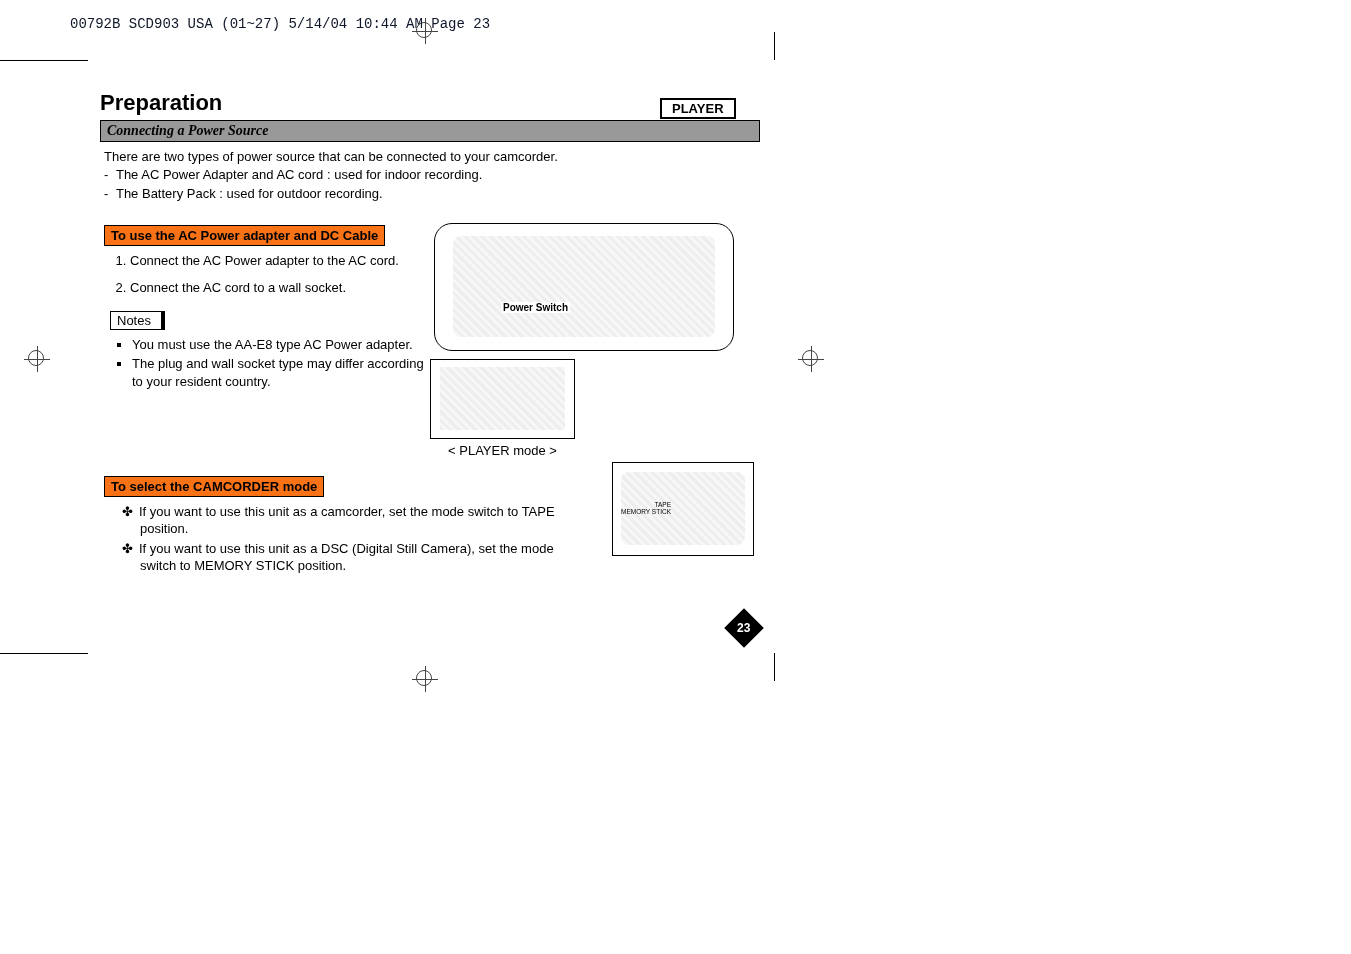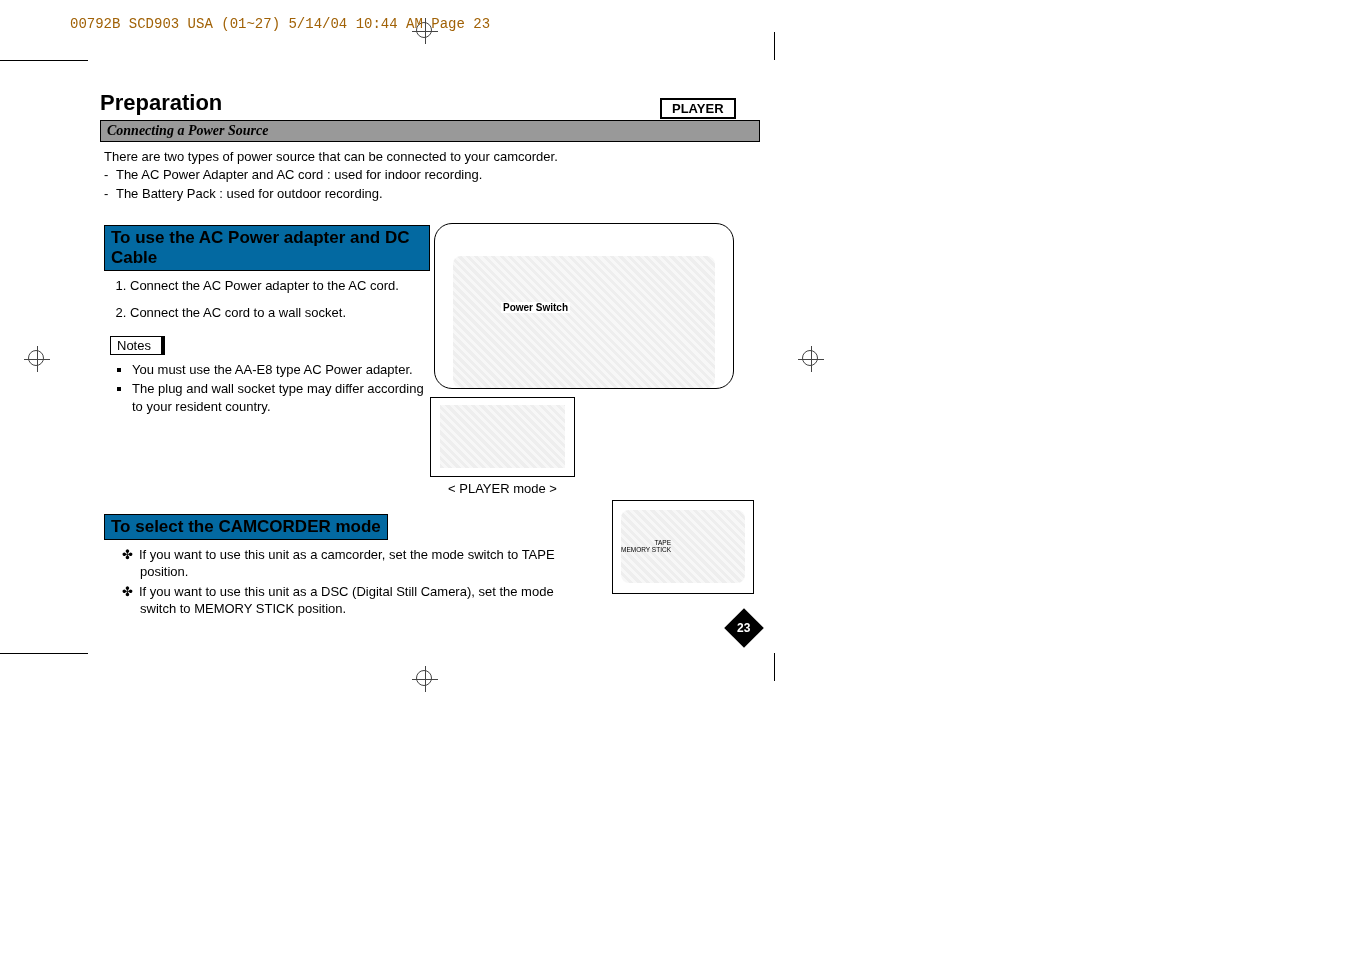--- a/index.html
+++ b/index.html
@@ -10,21 +10,21 @@
       height: 954px;
       position: relative;
       color: #000;
     }
     .print-header {
       position: absolute;
       top: 16px;
       left: 70px;
       font-family: 'Courier New', monospace;
       font-size: 14px;
-      color: #a16207;
+      color: #0f172a;
     }
     .page-container {
       position: absolute;
       top: 90px;
       left: 100px;
       width: 660px;
     }
     .lang-tag {
       position: absolute;
       top: 98px;
@@ -59,23 +59,23 @@
       margin-bottom: 2px;
     }
     .bullet-list-dash { list-style: none; padding-left: 14px; }
     .bullet-list-dash li::before { content: "- "; margin-left: -14px; margin-right: 4px; }
     .bullet-list-num { list-style: decimal; padding-left: 26px; }
     .bullet-list-square { list-style: square; padding-left: 28px; }
     .bullet-list-fancy { list-style: none; padding-left: 36px; }
     .bullet-list-fancy li::before { content: "✤"; margin-left: -18px; margin-right: 6px; }
     .subheading-box {
       border: 1px solid #000;
-      background: #0369a1;
-      font-weight: bold;
-      font-size: 17px;
+      background: #f97316;
+      font-weight: bold;
+      font-size: 13px;
       padding: 2px 6px;
       display: inline-block;
       margin: 18px 0 6px 4px;
     }
     .notes-box {
       border: 1px solid #000;
       border-right: 4px solid #000;
       font-size: 13px;
       padding: 1px 10px 1px 6px;
       display: inline-block;
@@ -101,21 +101,21 @@
     }
     .figure .ps-label {
       position: absolute;
       top: 78px;
       left: 66px;
       font-weight: bold;
       font-size: 10px;
       background: #fff;
       padding: 0 2px;
     }
-    .fig-main { width: 300px; height: 166px; margin-left: 4px; align-items: flex-end; }
+    .fig-main { width: 300px; height: 128px; margin-left: 4px; }
     .fig-pair { display: flex; gap: 10px; margin-top: 8px; }
     .fig-mode { width: 145px; height: 80px; border-radius: 0; }
     .fig-mode .inner-illus { border-radius: 0; }
     .caption { text-align: center; font-size: 13px; margin-top: 4px; }
     .fig-switch { width: 142px; height: 94px; margin-left: 22px; margin-top: 4px; border-radius: 0; }
     .fig-switch .switch-labels {
       position: absolute; left: 8px; top: 38px; font-size: 6.5px; line-height: 1.1; text-align: right;
     }
     .page-number-diamond {
       position: absolute;

